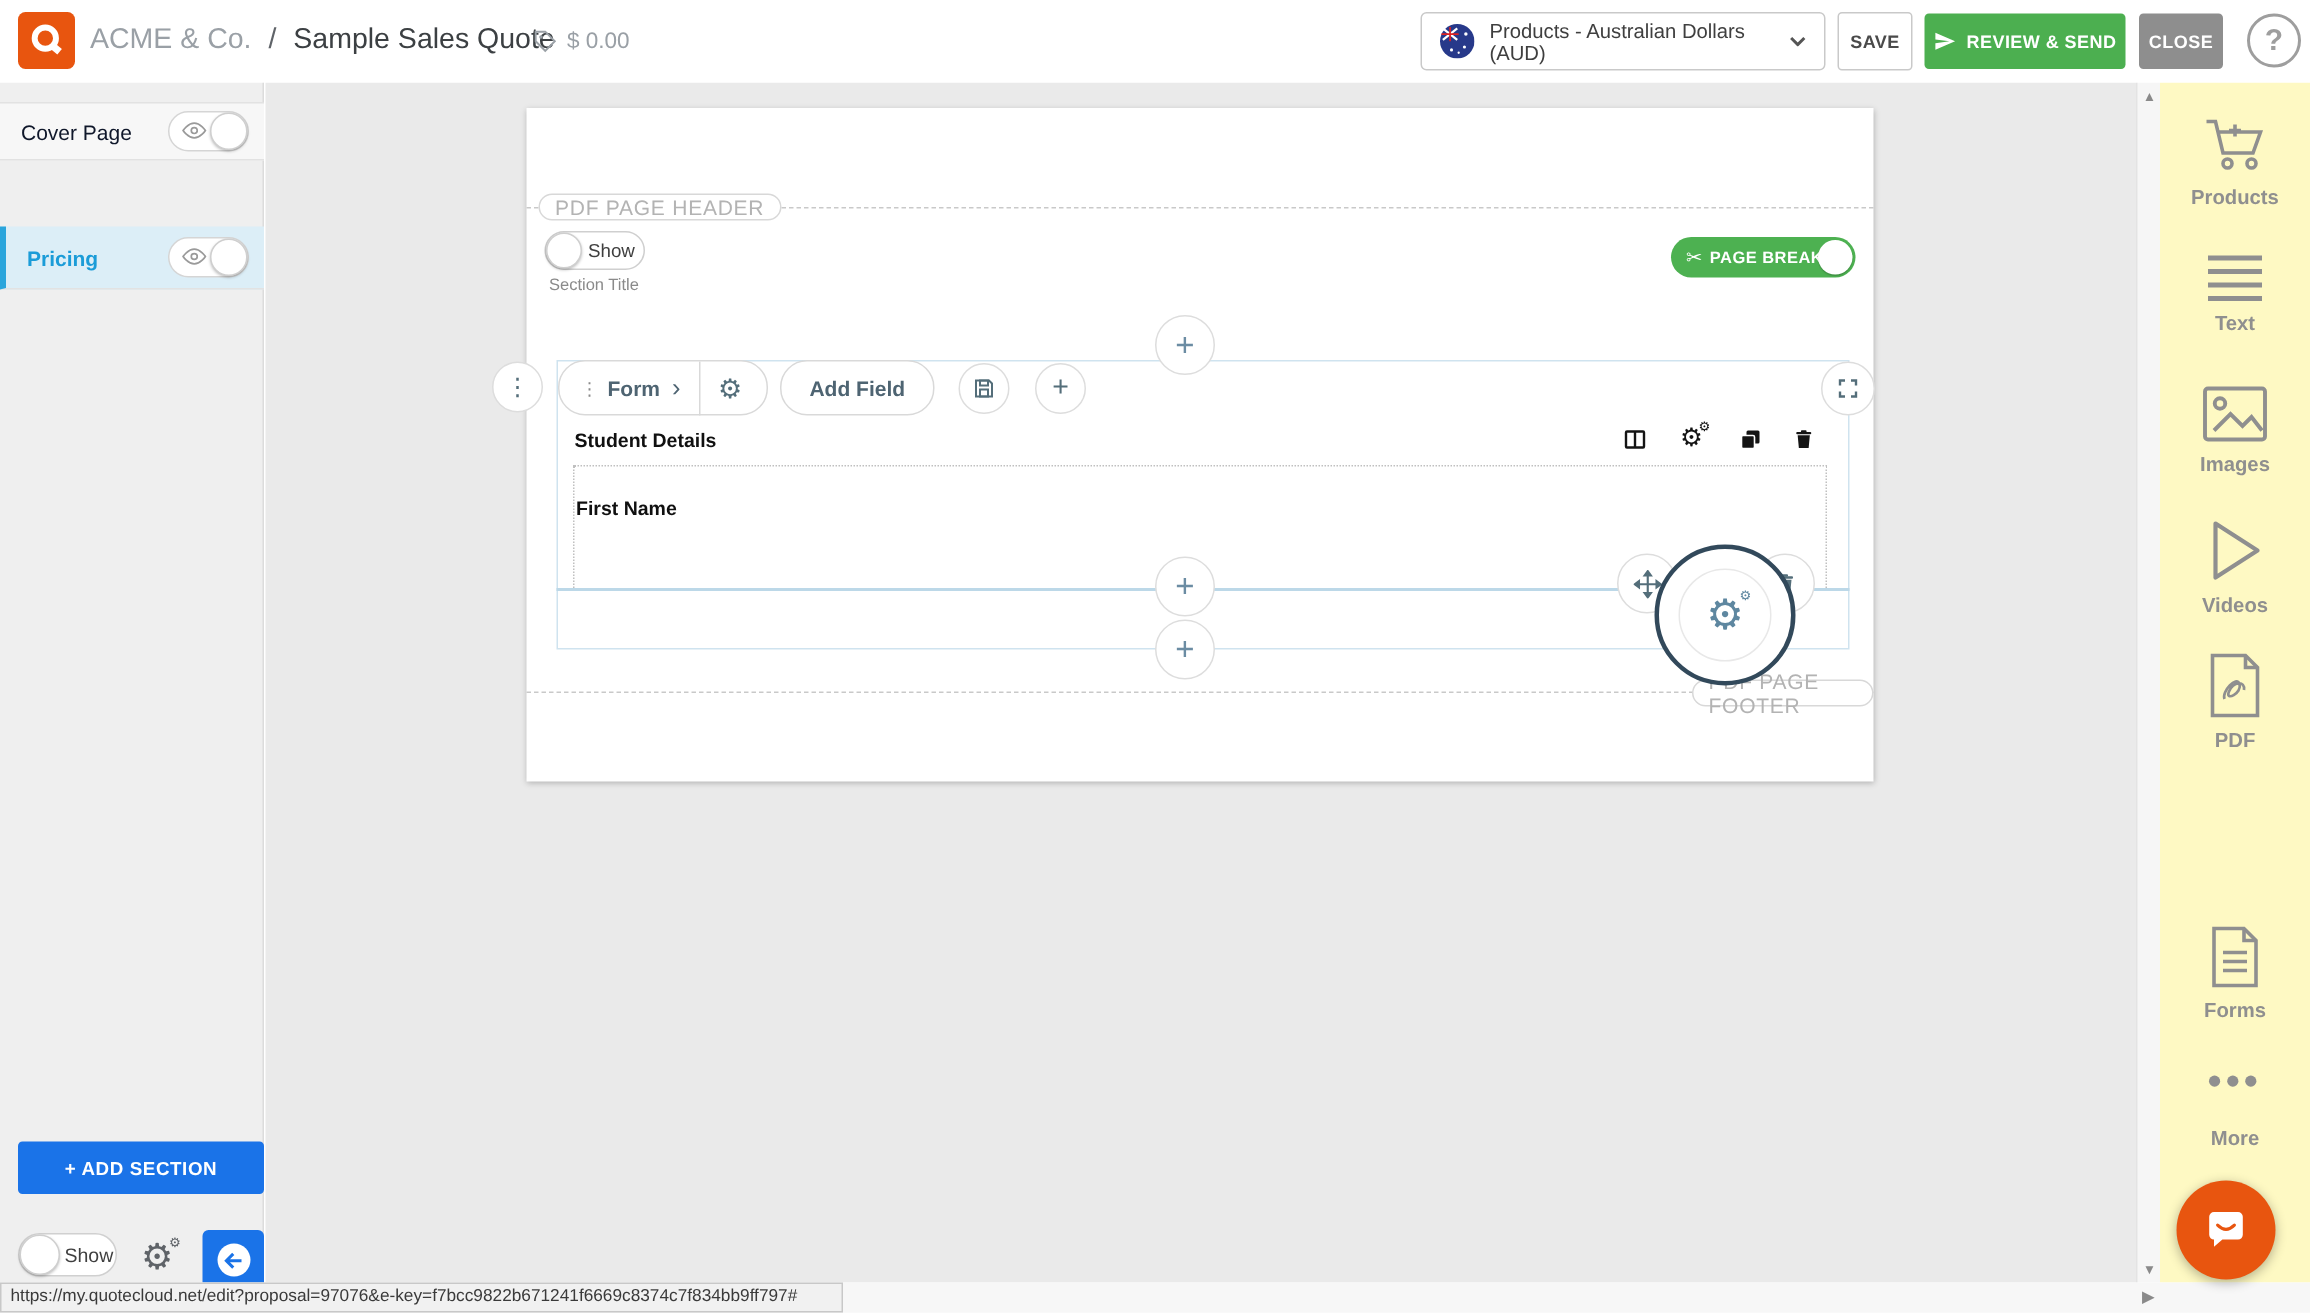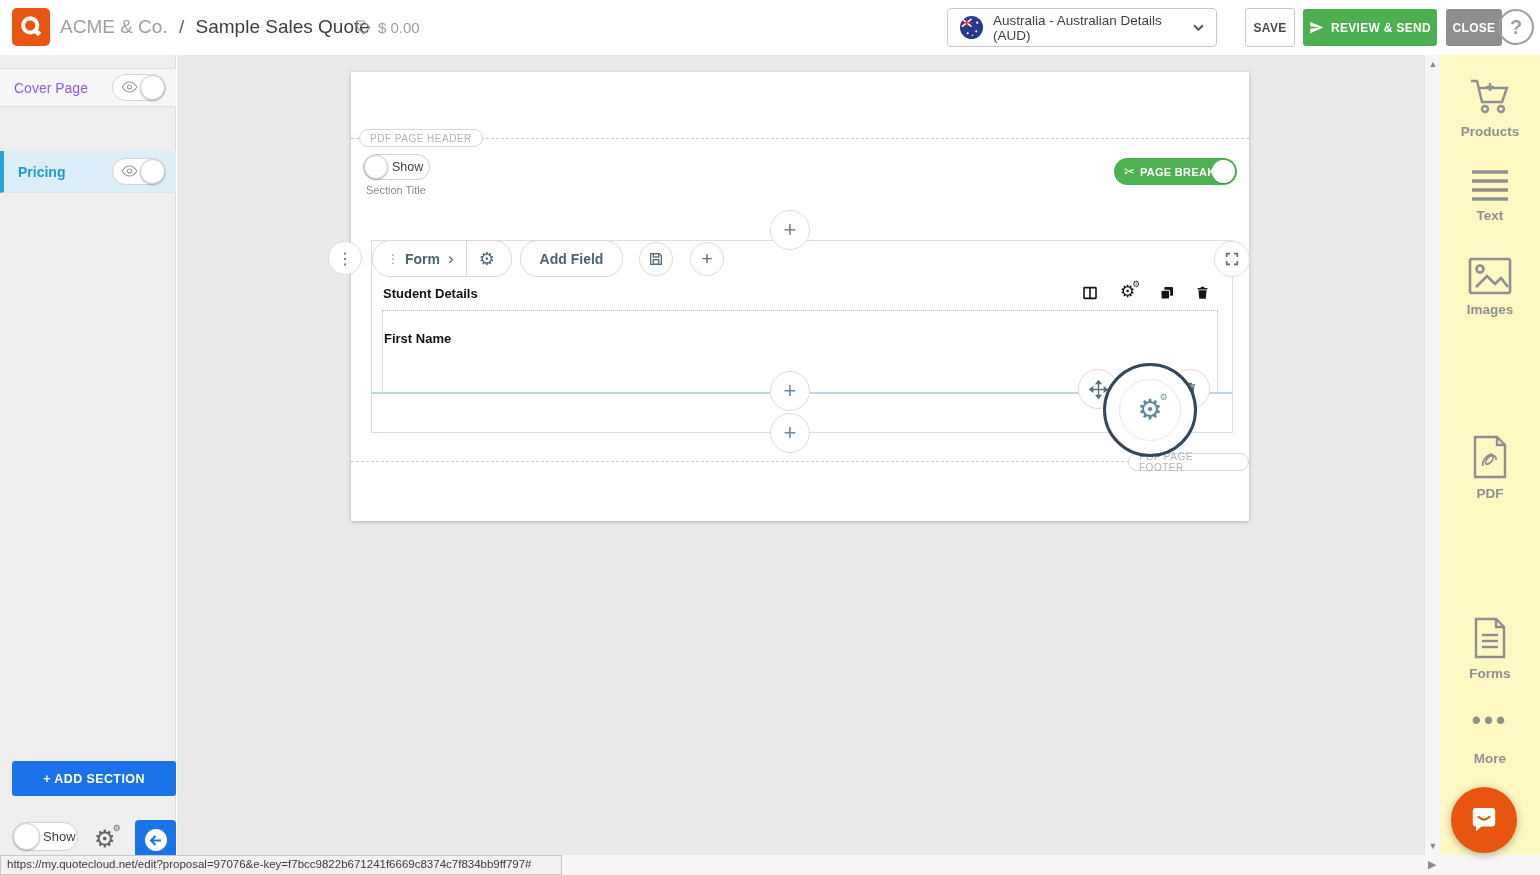--- a/index.html
+++ b/index.html
@@ -9,31 +9,31 @@
   
   #header { position:absolute; left:0; top:0; width:1540px; height:55px; background:#fff; z-index:30; }
   #logo { position:absolute; left:12px; top:8px; width:38px; height:38px; background:#E8550F; border-radius:5px; display:flex; align-items:center; justify-content:center; }
   #breadcrumb { position:absolute; left:60px; top:16px; font-size:19px; white-space:nowrap; }
   #breadcrumb .company { color:#9aa0a6; }
   #breadcrumb .sep { color:#5f6368; margin:0 6px; }
   #breadcrumb .doc { color:#3c4043; }
   #price-tag { position:absolute; left:355px; top:19px; display:flex; align-items:center; gap:6px; color:#9aa0a6; font-size:15px; }
   #currency { position:absolute; left:947px; top:8px; width:270px; height:39px; border:1px solid #c9c9c9; border-radius:4px; background:#fff; display:flex; align-items:center; padding:0 12px; gap:10px; cursor:pointer; }
   #currency .cur-label { font-size:13.5px; color:#3f3f3f; flex:1; }
-  .btn { position:absolute; top:9px; height:37px; border-radius:3px; font-size:12px; font-weight:bold; display:flex; align-items:center; justify-content:center; cursor:pointer; letter-spacing:.3px;margin-left:20px; }
+  .btn { position:absolute; top:9px; height:37px; border-radius:3px; font-size:12px; font-weight:bold; display:flex; align-items:center; justify-content:center; cursor:pointer; letter-spacing:.3px; }
   #btn-save { left:1225px; width:50px; top:8px; height:39px; background:#fff; border:1px solid #c9c9c9; color:#4a4a4a; }
   #btn-review { left:1283px; width:134px; background:#4CAF50; color:#fff; gap:7px; }
   #btn-close { left:1426px; width:56px; background:#8E8E8E; color:#fff; }
   #btn-help { position:absolute; left:1498px; top:9px; width:36px; height:36px; border:2.5px solid #9e9e9e; border-radius:50%; color:#9e9e9e; font-size:20px; font-weight:bold; display:flex; align-items:center; justify-content:center; cursor:pointer; }
 
   
   #left-rail { position:absolute; left:0; top:55px; width:176px; height:800px; background:#efefef; border-right:1px solid #dcdcdc; z-index:20; }
   .section-row { position:absolute; left:0; width:176px; display:flex; align-items:center; padding-left:14px; cursor:pointer; }
   #row-cover { top:13px; height:39px; background:#f7f7f7; border-top:1px solid #e2e2e2; border-bottom:1px solid #e2e2e2; }
-  #row-cover .sec-label { color:#8b5cf6; }
+  #row-cover .sec-label { color:#0f172a; }
   #row-toc { top:52px; height:44px; background:repeating-linear-gradient(45deg,#f2f2f2 0 5px,#d9d9d9 5px 10px); border-bottom:1px solid #e2e2e2; }
   #row-toc .sec-label { color:#a8a8a8; }
   #row-pricing { top:96px; height:42px; background:#dceef7; border-left:4px solid #2aa5dc; border-bottom:1px solid #e2e2e2; }
   #row-pricing .sec-label { color:#1B9CD8; font-weight:bold; }
   .sec-label { font-size:14px; flex:1; }
   .toggle { position:relative; width:54px; height:27px; border:1px solid #d5d5d5; border-radius:14px; background:#fff; margin-right:10px; flex:none; }
   .toggle .knob { position:absolute; top:0px; width:25px; height:25px; border-radius:50%; background:#fff; border:1px solid #cfcfcf; box-shadow:0 1px 2px rgba(0,0,0,.25); }
   .toggle .knob.right { right:0; } .toggle .knob.left { left:0; }
   .toggle .t-icon { position:absolute; top:6px; color:#9a9a9a; }
   .toggle .t-icon.left { left:8px; } .toggle .t-icon.right { right:8px; }
@@ -42,21 +42,21 @@
   #bottom-show .knob { width:27px; height:27px; border-radius:50%; background:#fff; border:1px solid #cfcfcf; box-shadow:0 1px 2px rgba(0,0,0,.25); }
   #bottom-show .lbl { font-size:13px; color:#3f3f3f; margin-left:3px; }
   #bottom-gears { position:absolute; left:94px; top:772px; color:#5f6368; cursor:pointer; }
   #btn-back { position:absolute; left:135px; top:765px; width:41px; height:40px; background:#1A73E8; border-radius:4px; display:flex; align-items:center; justify-content:center; cursor:pointer; }
   #btn-back .circ { width:22px; height:22px; background:#fff; border-radius:50%; display:flex; align-items:center; justify-content:center; }
 
   
   #canvas { position:absolute; left:177px; top:55px; width:1247px; height:800px; background:#eaeaea; }
   #page { position:absolute; left:174px; top:17px; width:898px; height:449px; background:#fff; box-shadow:0 1px 4px rgba(0,0,0,.25); }
   .dash-line { position:absolute; left:0; right:0; border-top:1px dashed #c9c9c9; }
-  .zone-pill { position:absolute; height:18px; padding:0 10px; background:#fff; border:1px solid #d8d8d8; border-radius:9px; font-size:10px; color:#b3b3b3; letter-spacing:.5px; display:flex; align-items:center; z-index:2; }
+  .zone-pill { position:absolute; height:18px; padding:0 10px; background:#fff; border:1px solid #d8d8d8; border-radius:9px; font-size:14px; color:#b3b3b3; letter-spacing:.5px; display:flex; align-items:center; z-index:2; }
   #show-pill { position:absolute; left:12px; top:82px; width:67px; height:26px; border:1px solid #cfcfcf; border-radius:13px; background:#fff; display:flex; align-items:center; cursor:pointer; z-index:2; }
   #show-pill .knob { width:24px; height:24px; border-radius:50%; background:#fff; border:1px solid #cfcfcf; box-shadow:0 1px 2px rgba(0,0,0,.25); }
   #show-pill .lbl { font-size:12.5px; color:#3f3f3f; margin-left:4px; }
   #sec-title { position:absolute; left:88px; top:80px; font-size:26px; color:#2e2e2e; white-space:nowrap; }
   #sec-caption { position:absolute; left:15px; top:112px; font-size:11px; color:#8a8a8a; }
   #page-break { position:absolute; left:763px; top:86px; width:123px; height:27px; background:#4db151; border-radius:14px; display:flex; align-items:center; padding-left:10px; gap:5px; cursor:pointer; z-index:2; }
   #page-break .lbl { color:#fff; font-size:11px; font-weight:bold; letter-spacing:.3px; }
   #page-break .knob { position:absolute; right:2px; top:2px; width:23px; height:23px; background:#fff; border-radius:50%; box-shadow:0 1px 1px rgba(0,0,0,.2); }
   .plus-circle { position:absolute; width:40px; height:40px; border-radius:50%; background:#fff; border:1px solid #ddd; color:#6b8ca3; font-size:22px; font-weight:300; display:flex; align-items:center; justify-content:center; cursor:pointer; z-index:3; }
   #form-box { position:absolute; left:20px; top:168px; width:862px; height:193px; border:1px solid #cfe3ef; }
@@ -125,21 +125,21 @@
         </g>
       <g stroke="#d22" stroke-width="1.2">
           <line x1="7" y1="2" x2="7" y2="12"></line>
           <line x1="1" y1="7" x2="13" y2="7"></line>
         </g>
       <circle cx="18" cy="7" r="1.2" fill="#fff"></circle>
         <circle cx="17" cy="16" r="1.1" fill="#fff"></circle>
       <circle cx="8" cy="18" r="1.1" fill="#fff"></circle>
         <circle cx="13" cy="20" r="0.8" fill="#fff"></circle>
     </svg>
-    <span class="cur-label">Australia - Australian Details (AUD)</span>
+    <span class="cur-label">Products - Australian Dollars (AUD)</span>
     <svg width="11" height="7" viewBox="0 0 10 6">
       <path d="M1 1l4 4 4-4" fill="none" stroke="#555" stroke-width="1.8"></path>
     </svg>
   </div>
   <div id="btn-save" class="btn">SAVE</div>
   <div id="btn-review" class="btn">
     <svg width="15" height="15" viewBox="0 0 24 24">
       <path d="M2 21l21-9L2 3v7l15 2-15 2z" fill="#fff"></path>
     </svg>
     <span>REVIEW &amp; SEND</span>
@@ -334,20 +334,26 @@
     <span class="tb-label">Text</span>
   </div>
   <div class="tb-item" style="top:202px">
     <svg width="44" height="38" viewBox="0 0 44 38" fill="none" stroke="currentColor" stroke-width="2.6">
       <rect x="2" y="2" width="40" height="34" rx="2"></rect>
       <circle cx="12" cy="12" r="3.5"></circle>
       <path d="M8 30l11-11 8 8 6-6 7 9"></path>
     </svg>
     <span class="tb-label">Images</span>
   </div>
+  <div class="tb-item" style="top:290px">
+    <svg width="40" height="44" viewBox="0 0 40 44" fill="none" stroke="currentColor" stroke-width="2.8" stroke-linejoin="round">
+      <path d="M7 4l28 18L7 40z"></path>
+    </svg>
+    <span class="tb-label">Videos</span>
+  </div>
   <div class="tb-item" style="top:380px">
     <svg width="38" height="44" viewBox="0 0 38 44" fill="none" stroke="currentColor" stroke-width="2.4">
       <path d="M4 2h22l8 8v32H4z"></path>
         <path d="M26 2v8h8"></path>
       <path d="M12 31c-2-5 8-16 10-10s-10 12-7 5 11-7 10-1" stroke-width="1.8"></path>
     </svg>
     <span class="tb-label">PDF</span>
   </div>
   <div class="tb-item" style="top:562px">
     <svg width="34" height="42" viewBox="0 0 34 42" fill="none" stroke="currentColor" stroke-width="2.4">

